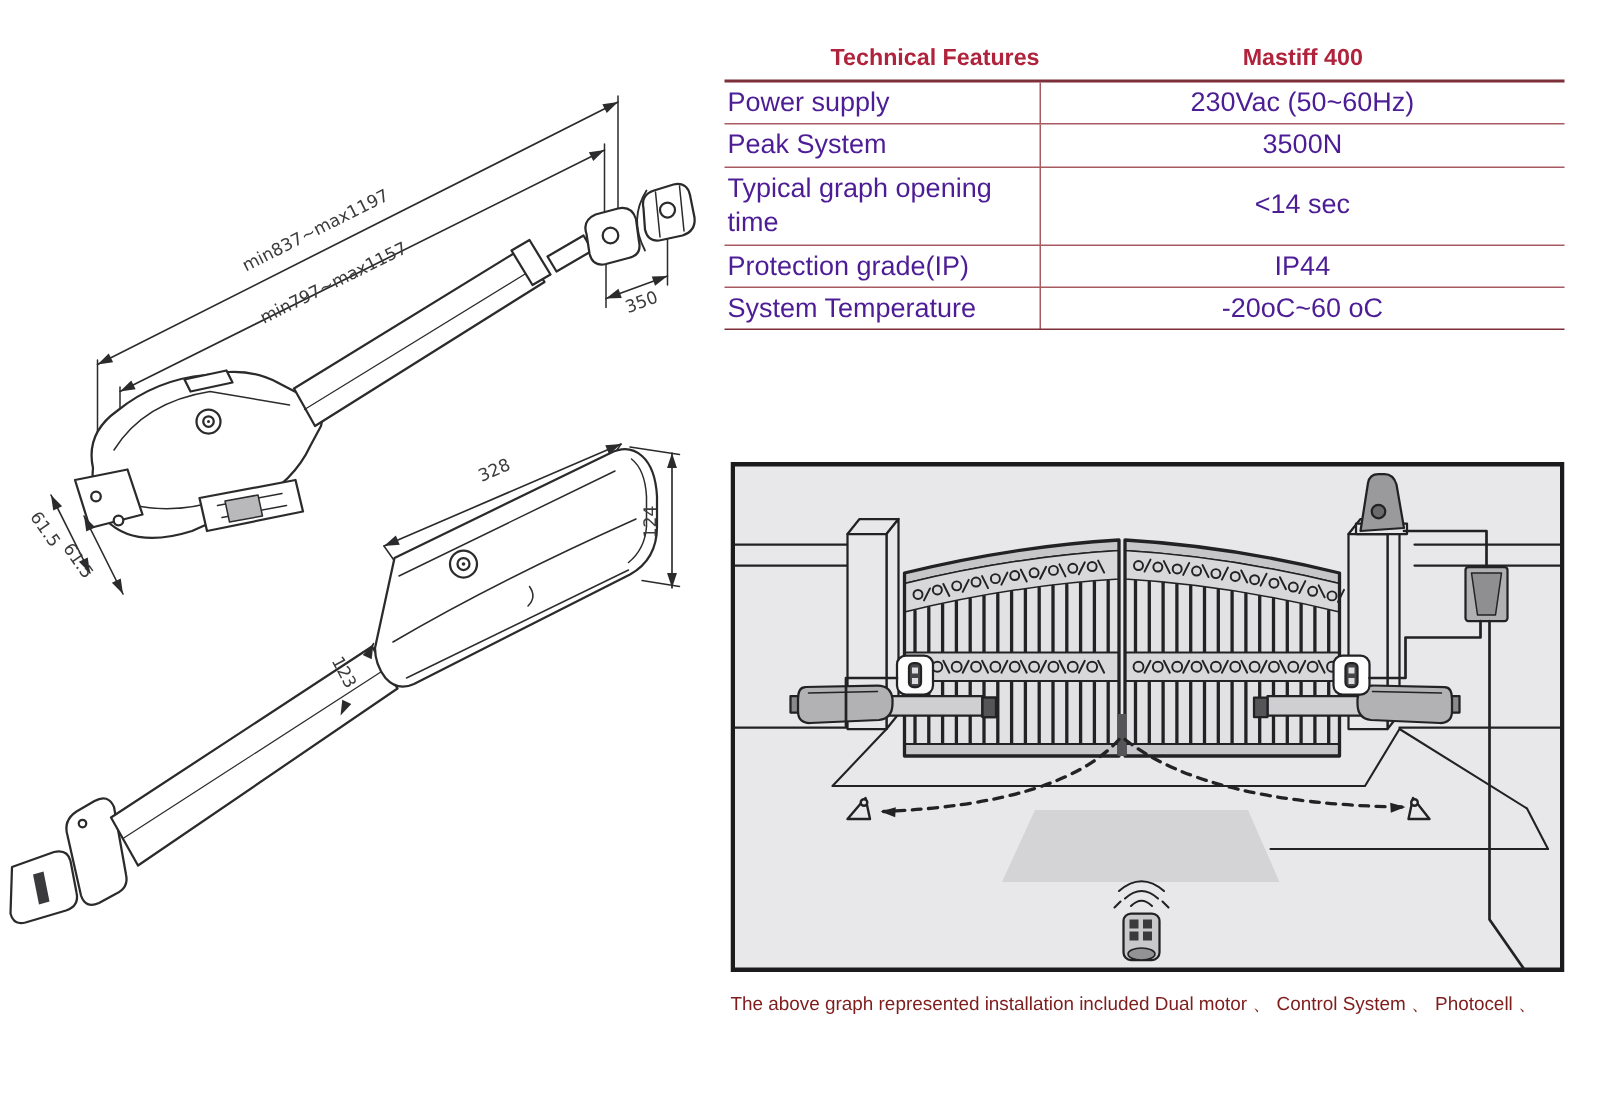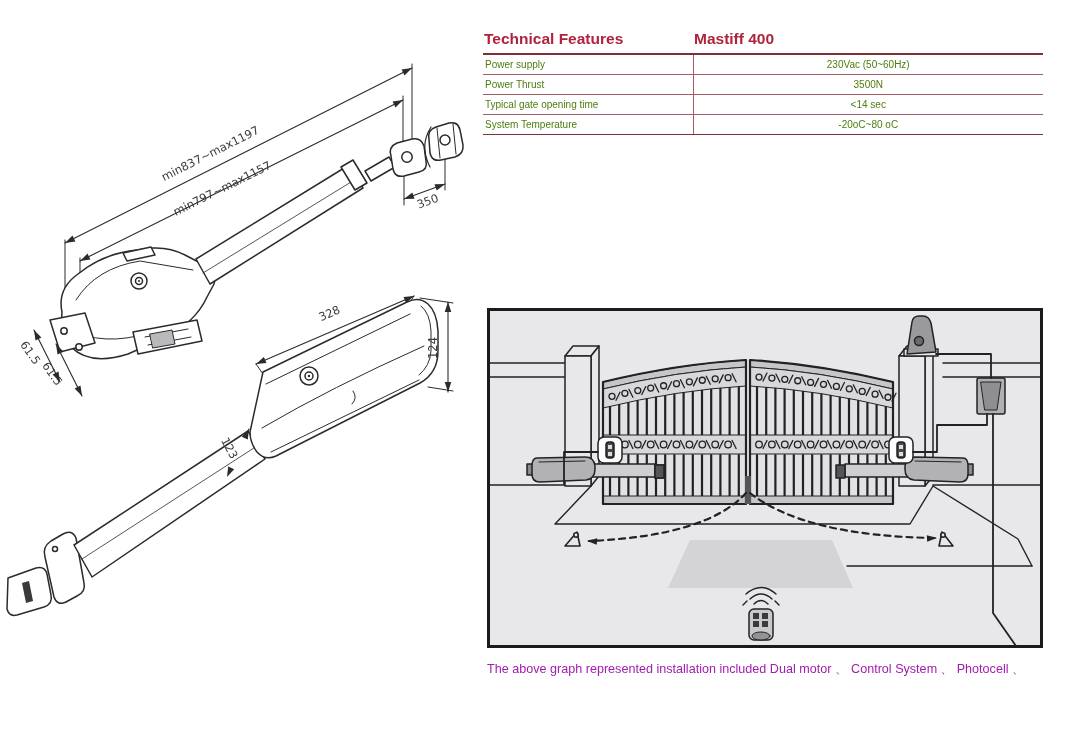--- a/index.html
+++ b/index.html
@@ -4,31 +4,31 @@
 <style>
   html,body{margin:0;padding:0}
   body{width:1067px;height:731px;background:#ffffff;position:relative;overflow:hidden;
        font-family:"Liberation Sans",sans-serif}
   .page{position:absolute;inset:0}
   #drawings-svg{position:absolute;left:0;top:0}
   #drawings-svg path,#drawings-svg line,#drawings-svg circle,#drawings-svg polyline{vector-effect:none}
   .spec{position:absolute;left:483px;top:30px;width:560px}
   .spec table{width:100%;border-collapse:collapse;table-layout:fixed}
   .spec col.c1{width:210px}
-  .spec th{font-size:15.5px;font-weight:bold;color:#b0233c;text-align:left;
+  .spec th{font-size:15.5px;font-weight:bold;color:#b0233c;text-align:right;
            padding:0 0 5px 1px;border-bottom:2px solid #7d2f3a}
-  .spec th.model{text-align:left}
-  .spec td{font-size:10px;color:#4d7c0f;border-bottom:1px solid #a85a63;
+  .spec th.model{text-align:center}
+  .spec td{font-size:18px;color:#4c1d95;border-bottom:1px solid #a85a63;
            padding:2px 0 2px 2px;line-height:1.3;height:15px}
   .spec td.lbl{border-right:1px solid #a85a63}
   .spec td.val{text-align:center;padding-left:0}
   .spec tr:last-child td{border-bottom:1.6px solid #7d2f3a}
   #diagram-svg{position:absolute;left:487px;top:308px}
   .caption{position:absolute;left:487px;top:660px;width:570px;margin:0;
-           font-size:12.6px;color:#a21caf;line-height:1.55}
+           font-size:12.6px;color:#7f1d1d;line-height:1.55}
   .caption span{display:block;white-space:nowrap}
   text.dim{font-family:"DejaVu Sans",sans-serif;font-size:11.5px;fill:#3c3c3e}
 </style>
 </head>
 <body>
 
 <div class="page">
 
   <svg id="drawings-svg" width="480" height="731" viewBox="0 0 480 731">
     <g stroke="#2b2b2d" fill="none" stroke-width="1.5" stroke-linejoin="round" stroke-linecap="round">
@@ -166,35 +166,41 @@
       </thead>
       <tbody id="spec-body">
           <tr>
             <td class="lbl">
               <div>Power supply</div>
             </td>
             <td class="val">230Vac (50~60Hz)</td>
           </tr>
           <tr>
             <td class="lbl">
-              <div>Power Thrust</div>
+              <div>Peak System</div>
             </td>
             <td class="val">3500N</td>
           </tr>
           <tr>
             <td class="lbl">
-              <div>Typical gate opening time</div>
+              <div>Typical graph opening time</div>
             </td>
             <td class="val">&lt;14 sec</td>
           </tr>
           <tr>
             <td class="lbl">
+              <div>Protection grade(IP)</div>
+            </td>
+            <td class="val">IP44</td>
+          </tr>
+          <tr>
+            <td class="lbl">
               <div>System Temperature</div>
             </td>
-            <td class="val">-20oC~80 oC</td>
+            <td class="val">-20oC~60 oC</td>
           </tr>
         </tbody>
     </table>
   </div>
 
   <svg id="diagram-svg" width="556" height="340" viewBox="0 0 556 340">
     <rect x="1.5" y="1.5" width="553" height="337" fill="#e8e8ea" stroke="#1b1b1d" stroke-width="3"></rect>
     <g stroke="#222225" fill="none" stroke-width="1.5" stroke-linejoin="round" stroke-linecap="round">
 
       <g>

